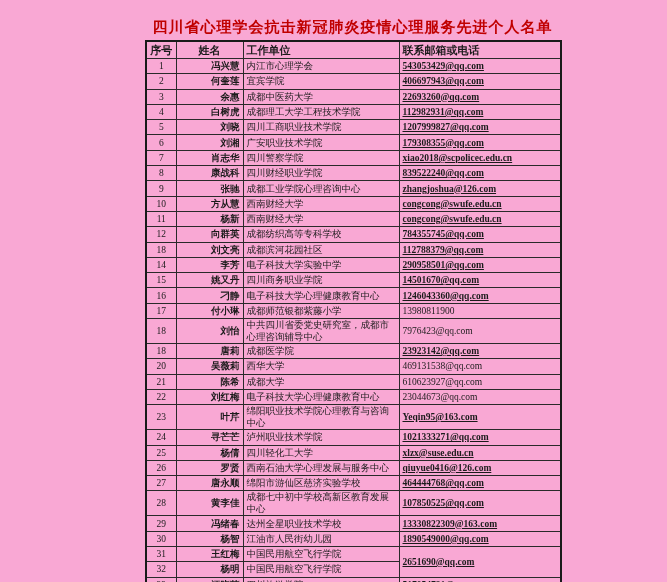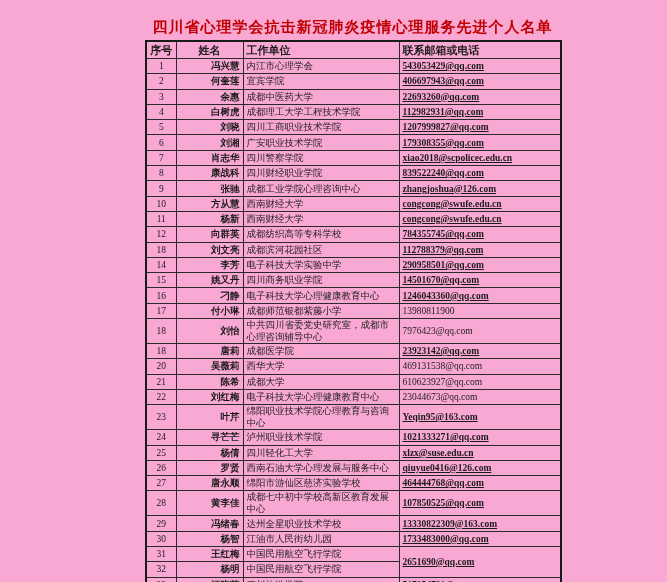--- a/index.html
+++ b/index.html
@@ -233,21 +233,21 @@
         <tr>
           <td class="col-no">29</td>
           <td class="col-name">冯绪春</td>
           <td class="col-unit">达州全星职业技术学校</td>
           <td class="col-contact"><span class="link">13330822309@163.com</span></td>
         </tr>
         <tr>
           <td class="col-no">30</td>
           <td class="col-name">杨智</td>
           <td class="col-unit">江油市人民街幼儿园</td>
-          <td class="col-contact"><span class="link">1733483000@qq.com</span></td>
+          <td class="col-contact"><span class="link">1890549000@qq.com</span></td>
         </tr>
         <tr>
           <td class="col-no">31</td>
           <td class="col-name">王红梅</td>
           <td class="col-unit">中国民用航空飞行学院</td>
           <td class="col-contact" rowspan="2"><span class="link">2651690@qq.com</span></td>
         </tr>
         <tr>
           <td class="col-no">32</td>
           <td class="col-name">杨明</td>

